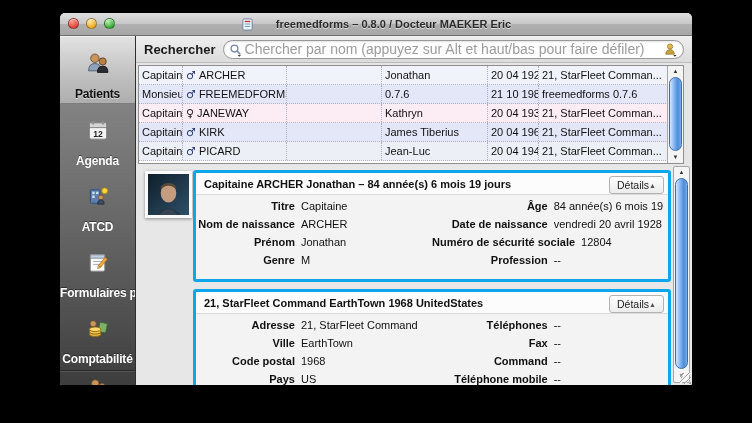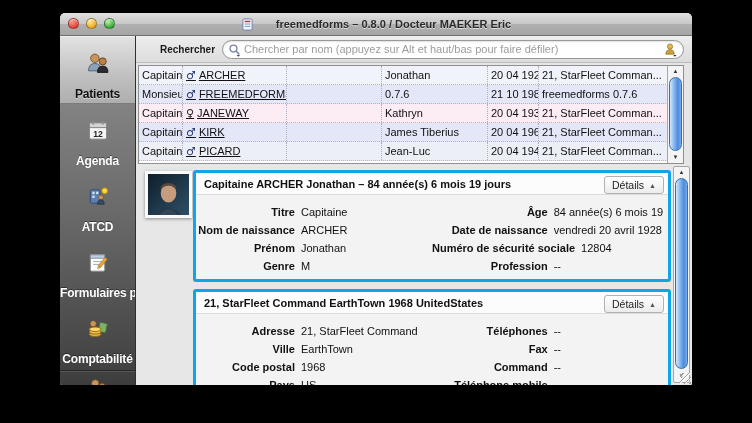--- a/index.html
+++ b/index.html
@@ -35,35 +35,35 @@
   .side-item.selected .side-label{color:#111;text-shadow:0 1px 0 rgba(255,255,255,0.5);}
   .sidebar-spacer{flex:1;}
   .sidebar-sep{border-top:1px solid rgba(0,0,0,0.4);border-bottom:1px solid rgba(255,255,255,0.12);margin:2px 0 4px;}
   .side-bottom-btn{width:22px;height:22px;margin:1px auto;}
   .side-bottom-btn svg{width:100%;height:100%;}
   .sidebar-pad{height:6px;}
   .main{flex:1;min-width:0;background:#e5e5e5;display:flex;flex-direction:column;}
   
   .search-row{height:26px;flex:0 0 26px;display:flex;align-items:center;
               background:linear-gradient(#eeeeee,#dcdcdc);border-bottom:1px solid #bcbcbc;}
-  .search-label{font-weight:bold;font-size:10px;color:#1a1a1a;margin:0 7px 0 24px;white-space:nowrap;}
+  .search-label{font-weight:bold;font-size:13px;color:#1a1a1a;margin:0 7px 0 8px;white-space:nowrap;}
   .search-box{flex:1;height:17px;background:#fff;border:1px solid #989898;border-radius:10px;
               display:flex;align-items:center;margin-right:8px;padding:0 5px;box-shadow:inset 0 1px 2px rgba(0,0,0,0.12);}
   .search-box .mag{width:14px;height:13px;flex:0 0 14px;}
-  .search-box input{flex:1;border:none;outline:none;background:transparent;font-size:11px;color:#333;
+  .search-box input{flex:1;border:none;outline:none;background:transparent;font-size:14px;color:#333;
               font-family:"Liberation Sans","DejaVu Sans",sans-serif;min-width:0;}
   .search-box input::placeholder{color:#9c9c9c;}
   .search-box .addp{width:15px;height:14px;flex:0 0 15px;}
   
   .table-wrap{position:relative;margin:2px 8px 0 2px;height:97px;flex:0 0 97px;border:1px solid #8f8f8f;
               background:#fff;overflow:hidden;}
   .trows{position:absolute;left:0;top:0;right:15px;bottom:0;}
   .trow{display:flex;height:18px;line-height:18px;font-size:11px;color:#111;border-bottom:1px dotted #b2b2c4;}
   .c{padding:0 3px;border-right:1px dotted #aeaec2;overflow:hidden;white-space:nowrap;box-sizing:border-box;}
-  .c1{flex:0 0 44px;} .c2{flex:0 0 104px;text-decoration:underline;} .c3{flex:0 0 95px;} .c4{flex:0 0 106px;} .c5{flex:0 0 51px;}
+  .c1{flex:0 0 44px;} .c2{flex:0 0 104px;} .c3{flex:0 0 95px;} .c4{flex:0 0 106px;} .c5{flex:0 0 51px;}
   .c6{flex:1;border-right:none;}
   .gender{font-weight:bold;margin-right:3px;font-family:"DejaVu Sans",sans-serif;}
   
   .vscroll{position:absolute;top:0;right:0;bottom:0;width:15px;background:#f4f4f4;border-left:1px solid #a6a6a6;}
   .sarrow{position:absolute;left:0;right:0;height:11px;text-align:center;font-size:6px;line-height:11px;color:#333;}
   .sarrow.up{top:0;} .sarrow.down{bottom:0;}
   .sthumb{position:absolute;left:1px;right:1px;top:11px;bottom:12px;border-radius:7px;
           background:linear-gradient(90deg,#d3e8fc,#85b5f2 38%,#4c8cd8 72%,#78abee);
           border:1px solid #3a6ea8;box-sizing:border-box;}
   
@@ -71,25 +71,25 @@
   .photo{position:absolute;left:9px;top:7px;width:41px;height:41px;border:3px solid #fafafa;
          box-shadow:0 1px 3px rgba(0,0,0,0.4);background:#14242f;}
   .photo svg{display:block;width:100%;height:100%;}
   .groups{margin:6px 21px 0 57px;}
   .group{position:relative;border:3px solid #0ea5e9;border-radius:3px;background:#f3f3f3;margin-bottom:7px;
          box-shadow:inset 0 1px 0 rgba(255,255,255,0.8);}
   .ghead{background:#fcfcfc;border-bottom:1px solid #dcdcdc;border-radius:3px 3px 0 0;
          padding:5px 70px 4px 8px;font-weight:bold;font-size:11px;color:#111;white-space:nowrap;overflow:hidden;}
   .details-btn{position:absolute;top:3px;right:4px;font-size:10.5px;color:#222;
          background:linear-gradient(#fefefe,#ececec);border:1px solid #b2b2b2;border-radius:3px;
-         padding:2px 7px;display:flex;align-items:center;gap:5px;cursor:default;}
+         padding:2px 7px;display:flex;align-items:center;cursor:default;}
   .details-btn .arr{font-size:7px;color:#555;}
   .fields{display:flex;padding:5px 2px 7px 2px;font-size:11px;color:#111;}
   .fcol{flex:1;min-width:0;}
-  .frow{display:flex;height:18px;align-items:flex-end;}
+  .frow{display:flex;height:18px;align-items:flex-start;}
   .flabel{font-weight:bold;text-align:right;padding-right:6px;white-space:nowrap;box-sizing:border-box;}
   .fcol-left .flabel{flex:0 0 44%;}
   .fcol-right .flabel{flex:0 0 52%;}
   .fvalue{white-space:nowrap;overflow:hidden;min-width:0;}
   .resize-grip{position:absolute;right:1px;bottom:1px;width:11px;height:11px;
         background:repeating-linear-gradient(135deg,transparent 0 2px,#9b9b9b 2px 3px,rgba(255,255,255,0.8) 3px 4px);}
 </style>
 </head>
 <body>
 

